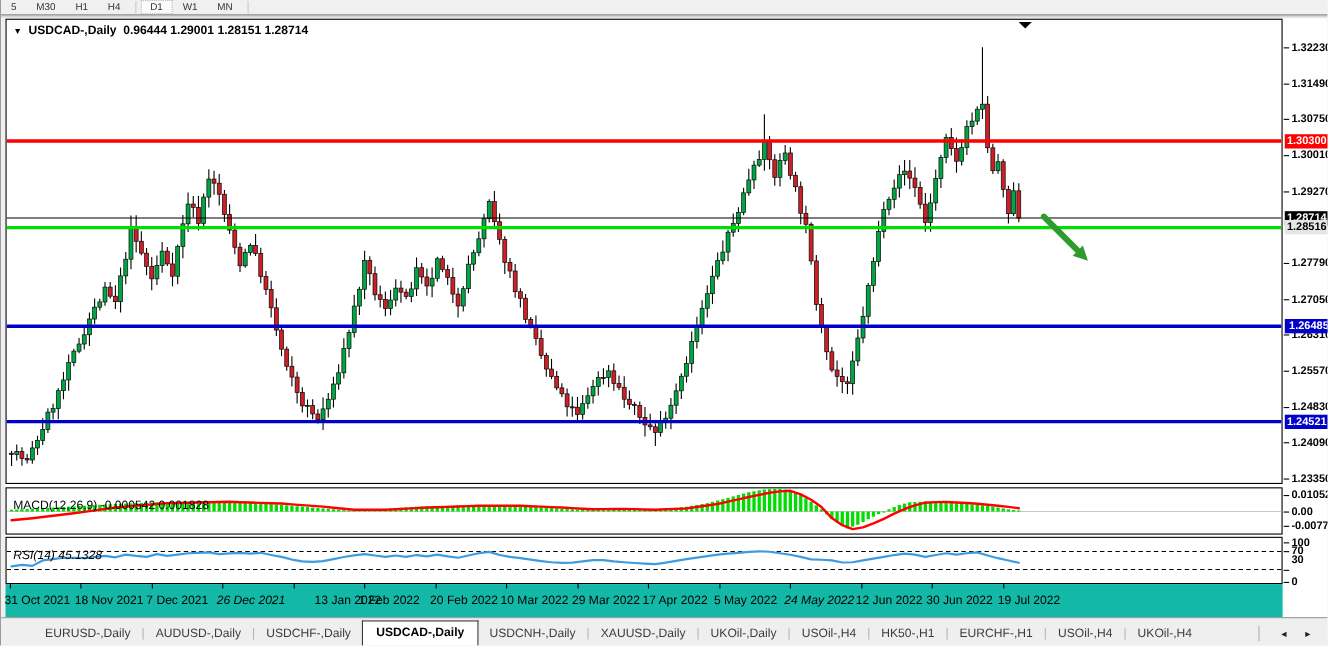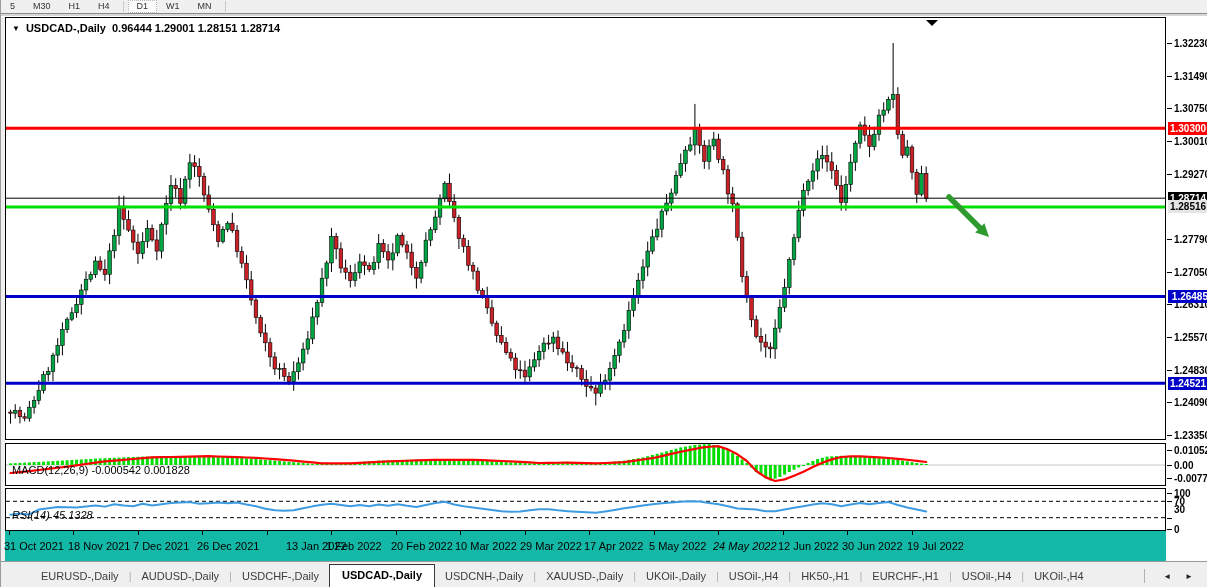--- a/index.html
+++ b/index.html
@@ -17,21 +17,21 @@
   .west-strip{position:absolute;left:0;top:17px;width:4px;height:544px;background:#f0f0f0;}
   
   .plot{position:absolute;left:4px;width:1161px;border:1px solid #000;background:#fff;box-sizing:border-box;}
   #main-plot{top:17px;height:423px;}
   #macd-plot{top:443px;height:43px;}
   #rsi-plot{top:488px;height:43px;font-style:italic;}
   .plot svg{position:absolute;left:0;top:0;}
   .symbol-line{position:absolute;left:6px;top:4px;font-size:11px;font-weight:bold;color:#000;
                display:flex;gap:6px;align-items:center;pointer-events:none;}
   .symbol-line .dd{font-size:8px;pointer-events:auto;cursor:pointer;}
-  .panel-label{position:absolute;left:6px;top:20px;font-size:11px;color:#000;pointer-events:none;text-align:center;}
+  .panel-label{position:absolute;left:6px;top:10px;font-size:11px;color:#000;pointer-events:none;text-align:center;}
   
   #price-axis{position:absolute;left:1166px;top:17px;width:41px;height:543px;background:#fff;
               font-size:10px;font-weight:bold;color:#000;}
   .ptick{position:absolute;left:0;width:5px;height:1px;background:#000;}
   .plabel{position:absolute;left:7px;white-space:nowrap;}
   .pbadge{position:absolute;left:1px;width:40px;height:13px;line-height:13px;text-align:center;
           font-size:10px;font-weight:bold;}
   
   #date-axis{position:absolute;left:4px;top:531px;width:1161px;height:30px;background:#14b8a6;
              font-size:11px;color:#000;}
@@ -736,21 +736,21 @@
       <div class="plabel" style="top: 507px;">0</div>
     </div>
   <div id="date-axis">
       <div class="dtick" style="left: 4px;"></div>
       <div class="dlabel" style="left: -1px;">31 Oct 2021</div>
       <div class="dtick" style="left: 68px;"></div>
       <div class="dlabel" style="left: 63px;">18 Nov 2021</div>
       <div class="dtick" style="left: 133px;"></div>
       <div class="dlabel" style="left: 128px;">7 Dec 2021</div>
       <div class="dtick" style="left: 197px;"></div>
-      <div class="dlabel" style="left: 192px;">26 Dec 2021</div>
+      <div class="dlabel" style="left: 192px; font-style: italic;">26 Dec 2021</div>
       <div class="dtick" style="left: 262px;"></div>
       <div class="dlabel" style="left: 245px; margin-left: 36px;">13 Jan 2022</div>
       <div class="dtick" style="left: 326px;"></div>
       <div class="dlabel" style="left: 321px;">1 Feb 2022</div>
       <div class="dtick" style="left: 391px;"></div>
       <div class="dlabel" style="left: 386px;">20 Feb 2022</div>
       <div class="dtick" style="left: 455px;"></div>
       <div class="dlabel" style="left: 450px;">10 Mar 2022</div>
       <div class="dtick" style="left: 520px;"></div>
       <div class="dlabel" style="left: 515px;">29 Mar 2022</div>

